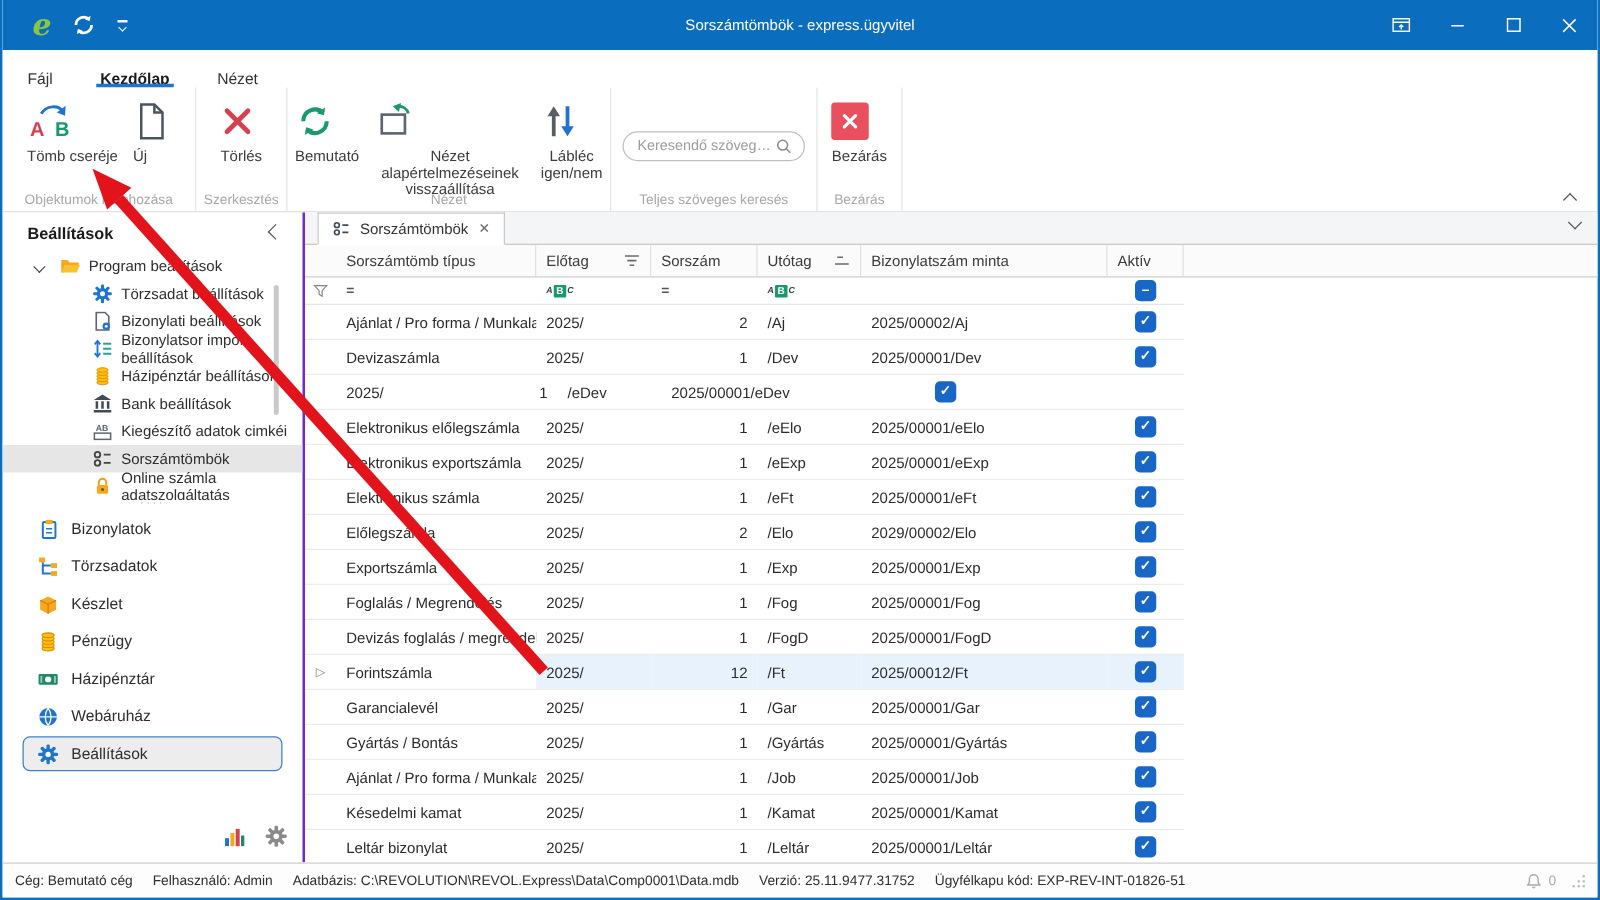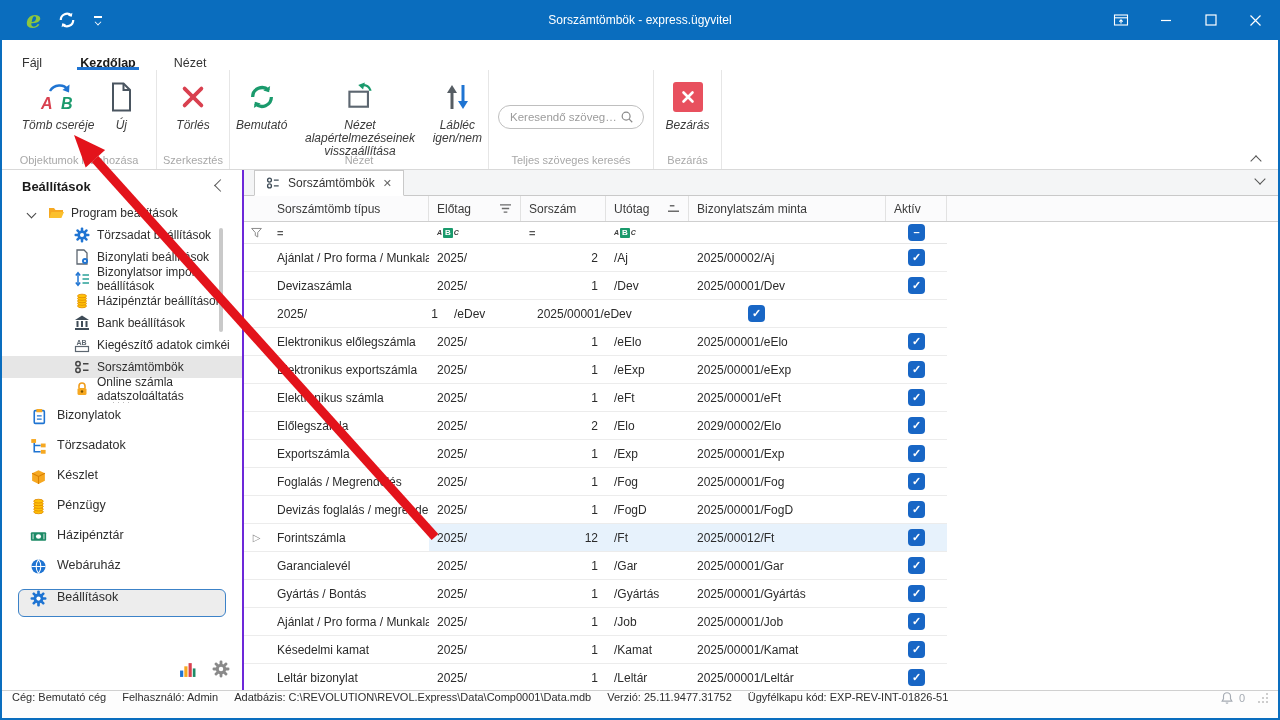--- a/index.html
+++ b/index.html
@@ -22,21 +22,21 @@
   
   .menubar{position:absolute;top:40px;left:0;right:0;height:30px;background:#fff;display:flex;align-items:flex-end;padding-left:18px;gap:34px;}
   .mtab{font-size:12.5px;color:#333;display:flex;align-items:center;position:relative;padding:0 2px;}
   .mtab.active{font-weight:bold;color:#1a1a1a;}
   .mtab.active::after{content:'';position:absolute;left:-1px;right:-1px;bottom:0;height:3px;background:#1f74d2;}
 
   
   .ribbon{position:absolute;top:70px;left:0;right:0;height:100px;background:#fff;border-bottom:1px solid #d9d9d9;display:flex;box-sizing:border-box;}
   .rgroup{position:relative;height:100%;border-right:1px solid #e6e6e6;display:flex;align-items:flex-start;justify-content:center;padding-top:7px;box-sizing:border-box;flex:none;}
   .gcap{position:absolute;bottom:3px;left:2px;right:2px;text-align:center;font-size:11px;color:#a8a8a8;white-space:nowrap;overflow:hidden;}
-  .rbtn{display:flex;flex-direction:column;align-items:center;gap:7px;padding:5px 6px;font-style:italic;}
+  .rbtn{display:flex;flex-direction:column;align-items:flex-start;gap:7px;padding:5px 6px;}
   .rbtn .lbl{font-size:12px;color:#3b3b3b;text-align:center;line-height:13px;}
   .searchbox{margin-top:28px;width:146px;height:24px;border:1px solid #bfbfbf;border-radius:12px;display:flex;align-items:center;padding:0 9px;box-sizing:border-box;background:#fff;}
   .searchbox input{border:none;outline:none;flex:1;font-size:11.5px;color:#555;background:transparent;font-family:"Liberation Sans",sans-serif;min-width:0;}
   .searchbox input::placeholder{color:#9c9c9c;}
   .bez-icon{width:30px;height:30px;border-radius:3px;background:#e8505e;display:flex;align-items:center;justify-content:center;}
   .ribbon-collapse{position:absolute;right:14px;bottom:10px;width:12px;height:8px;}
   .chev-up{width:7px;height:7px;border-left:1.5px solid #555;border-top:1.5px solid #555;transform:rotate(45deg);display:inline-block;}
   .chev-down-s{width:7px;height:7px;border-right:1.5px solid #555;border-bottom:1.5px solid #555;transform:rotate(45deg);display:inline-block;}
 
   
@@ -45,21 +45,21 @@
   .sb-title{position:absolute;top:9px;left:20px;font-weight:bold;font-size:13px;color:#1a1a1a;}
   .sb-collapse{position:absolute;top:11px;right:17px;width:8px;height:8px;border-left:1.5px solid #555;border-bottom:1.5px solid #555;transform:rotate(45deg);}
   .tree{position:absolute;top:32px;left:0;right:0;height:198px;overflow:hidden;}
   .tree-item{height:22px;display:flex;align-items:center;gap:7px;font-size:12px;color:#2e2e2e;padding-left:72px;box-sizing:border-box;}
   .tree-item.root{padding-left:26px;}
   .tree-item.selected{background:#e6e6e6;}
   .tchev{width:6px;height:6px;border-right:1.4px solid #444;border-bottom:1.4px solid #444;transform:rotate(45deg);margin-right:6px;flex:none;}
   .tree-scroll{position:absolute;right:19px;top:58px;width:4px;height:104px;background:#c9c9c9;border-radius:2px;}
   .splitter{position:absolute;top:226px;left:0;right:0;text-align:center;color:#b3b3b3;font-size:9px;line-height:4px;letter-spacing:2px;}
   .nav{position:absolute;top:238px;left:0;right:0;}
-  .nav-item{height:30px;display:flex;align-items:flex-start;gap:10px;padding-left:28px;font-size:12.5px;color:#2e2e2e;box-sizing:border-box;}
+  .nav-item{height:30px;display:flex;align-items:center;gap:10px;padding-left:28px;font-size:12.5px;color:#2e2e2e;box-sizing:border-box;}
   .nav-item.selected{height:28px;margin:1px 16px;padding-left:11px;border:1px solid #3c82c8;border-radius:6px;background:#ededed;}
   .sb-bottom{position:absolute;bottom:12px;right:12px;display:flex;gap:16px;align-items:center;}
 
   
   .content{flex:1;position:relative;background:#fff;min-width:0;}
   .tabstrip{position:absolute;top:0;left:0;right:0;height:26px;background:#f4f5f6;border-bottom:1px solid #c9c9c9;display:flex;align-items:flex-end;box-sizing:border-box;}
   .doc-tab{height:26px;margin-left:10px;margin-bottom:-1px;background:#fff;border:1px solid #c9c9c9;border-bottom:1px solid #fff;display:flex;align-items:center;gap:8px;padding:0 11px;font-size:12px;color:#333;box-sizing:border-box;}
   .tab-close{color:#666;font-size:11px;line-height:1;}
   .tabstrip-chev{margin-left:auto;margin-right:14px;margin-bottom:8px;}
 
@@ -88,21 +88,21 @@
   .c-type{width:160px;flex:none;}
   .c-pre{width:92px;flex:none;}
   .c-num{width:85px;justify-content:flex-end;flex:none;}
   .c-suf{width:83px;flex:none;}
   .c-pat{width:197px;flex:none;}
   .c-act{width:61px;justify-content:center;flex:none;}
   .grid-row.sel .cell:not(.c-type):not(.c-ind){background:#e7f2fc;}
   .cbx{width:17px;height:17px;border-radius:4px;background:#1866c5;color:#fff;display:flex;align-items:center;justify-content:center;font-size:11px;font-weight:bold;line-height:1;}
 
   
-  .statusbar{position:absolute;bottom:0;left:0;right:0;height:28px;border-top:1px solid #d0d0d0;background:#fdfdfd;display:flex;align-items:flex-start;gap:16px;padding:0 10px;font-size:11px;color:#2e2e2e;box-sizing:border-box;white-space:nowrap;}
+  .statusbar{position:absolute;bottom:0;left:0;right:0;height:28px;border-top:1px solid #d0d0d0;background:#fdfdfd;display:flex;align-items:center;gap:16px;padding:0 10px;font-size:11px;color:#2e2e2e;box-sizing:border-box;white-space:nowrap;}
   .sb-right{margin-left:auto;display:flex;align-items:center;gap:5px;color:#a5abb3;}
   .sizegrip{position:relative;width:10px;height:10px;margin-left:8px;}
   .sizegrip i{position:absolute;width:2px;height:2px;background:#bdbdbd;border-radius:50%;}
 
   
   .overlay{position:absolute;inset:0;pointer-events:none;z-index:60;}
 </style>
 </head>
 <body>
 

